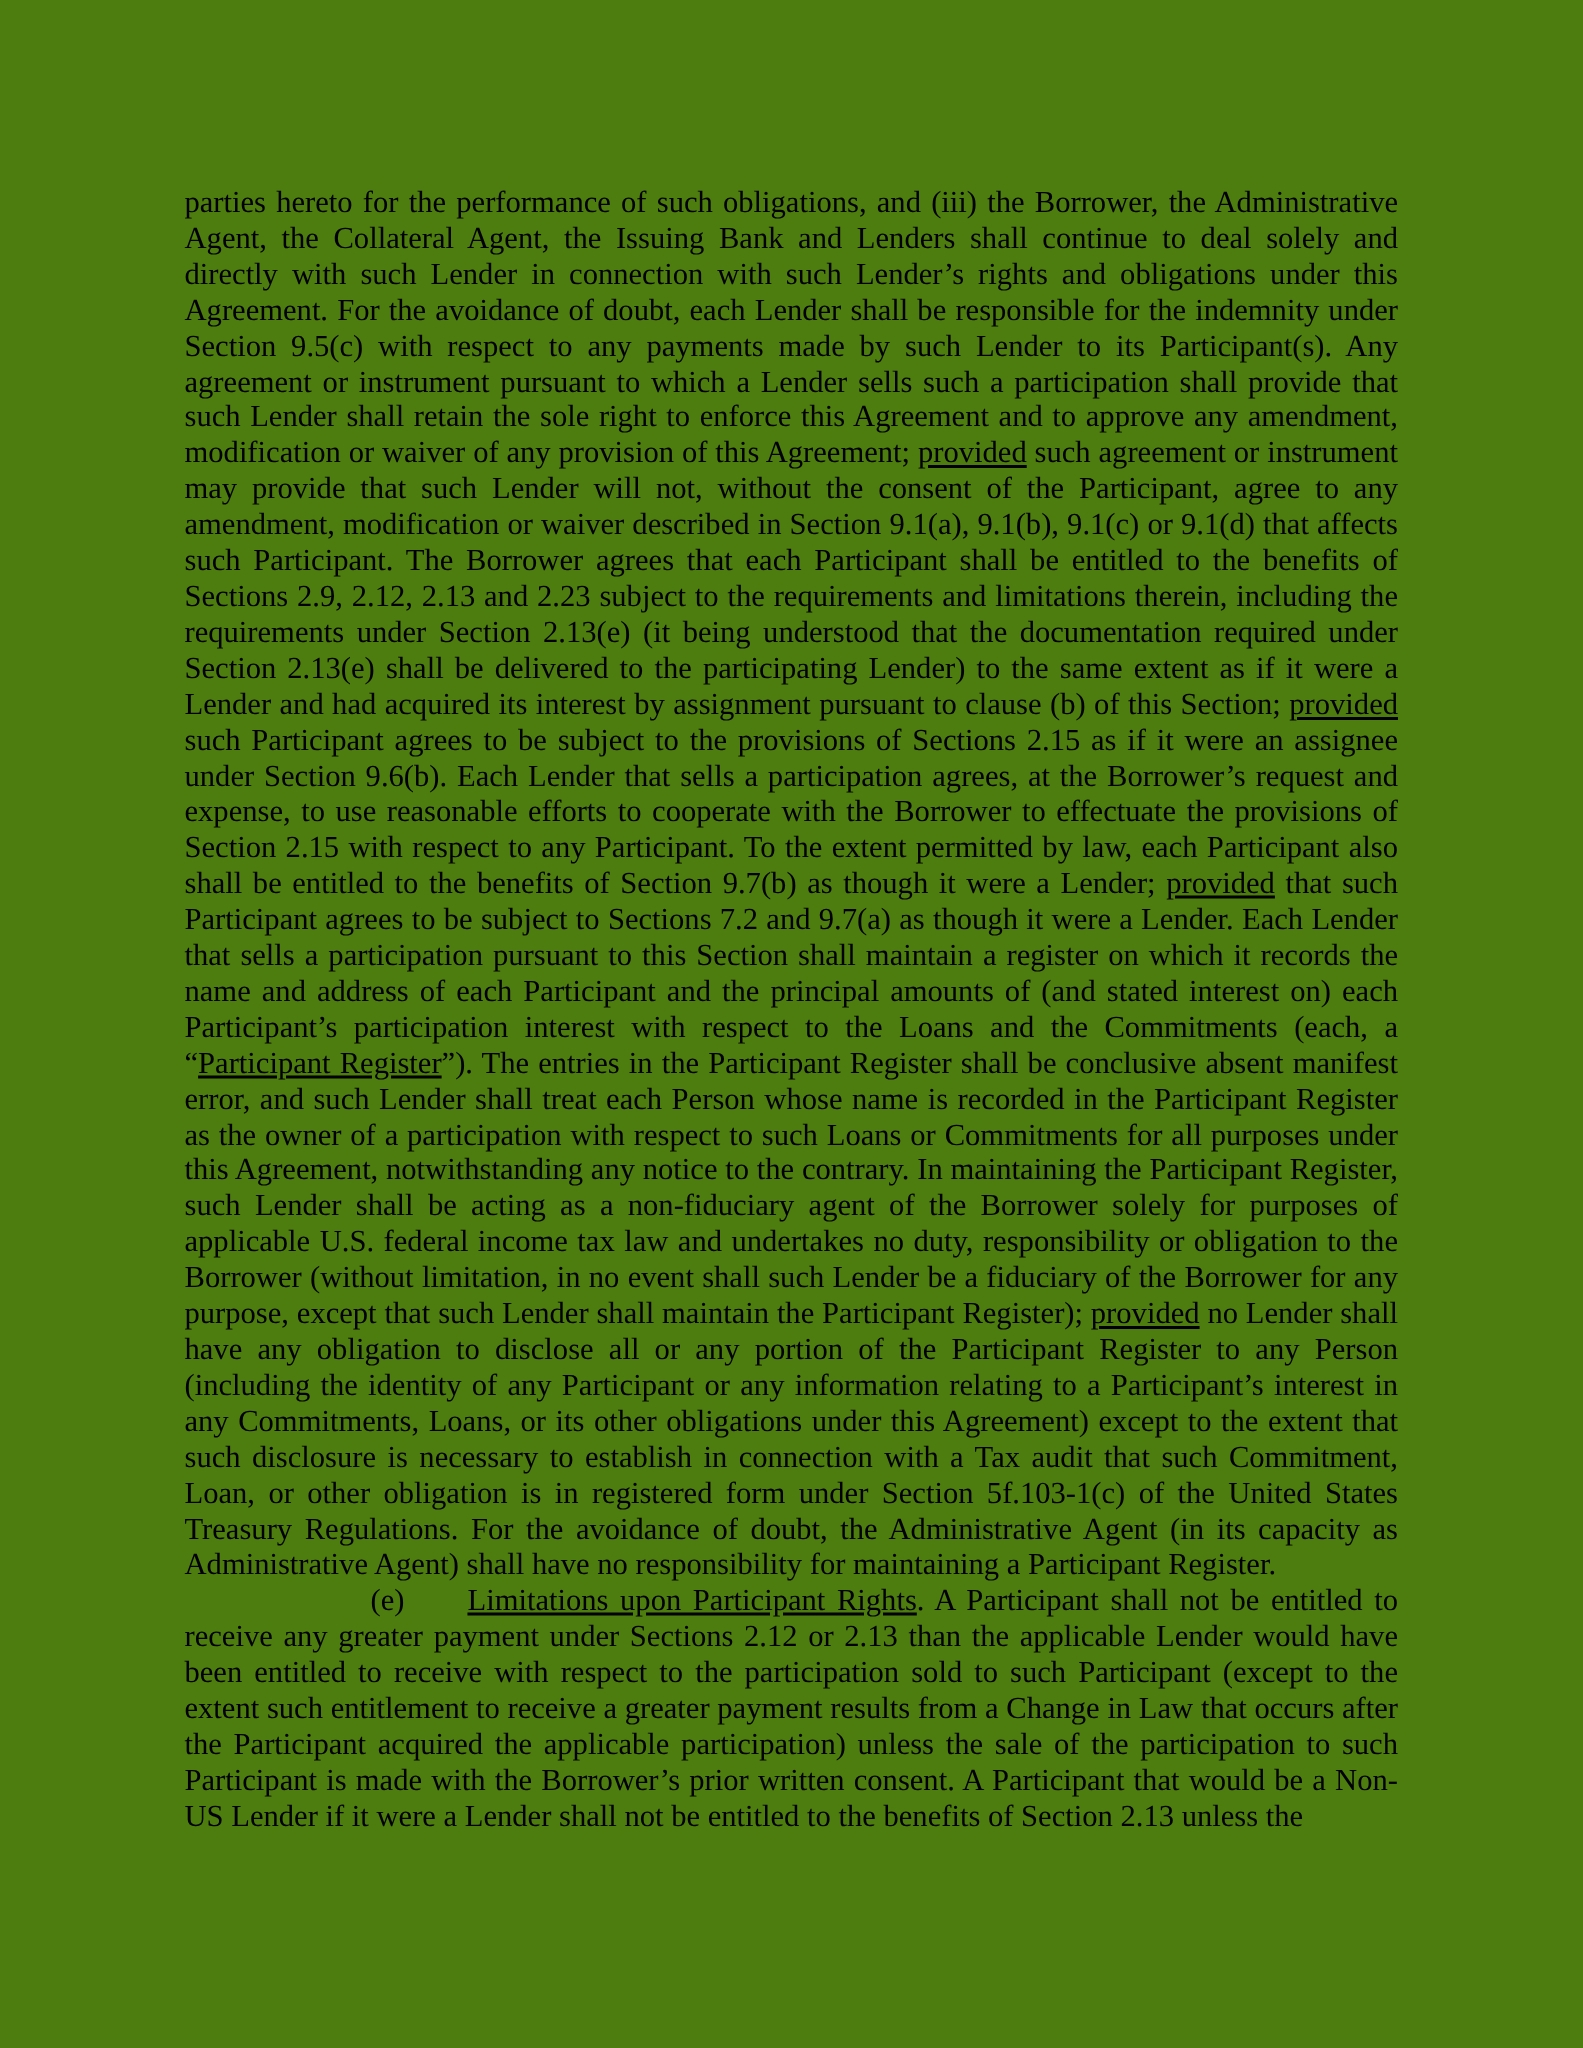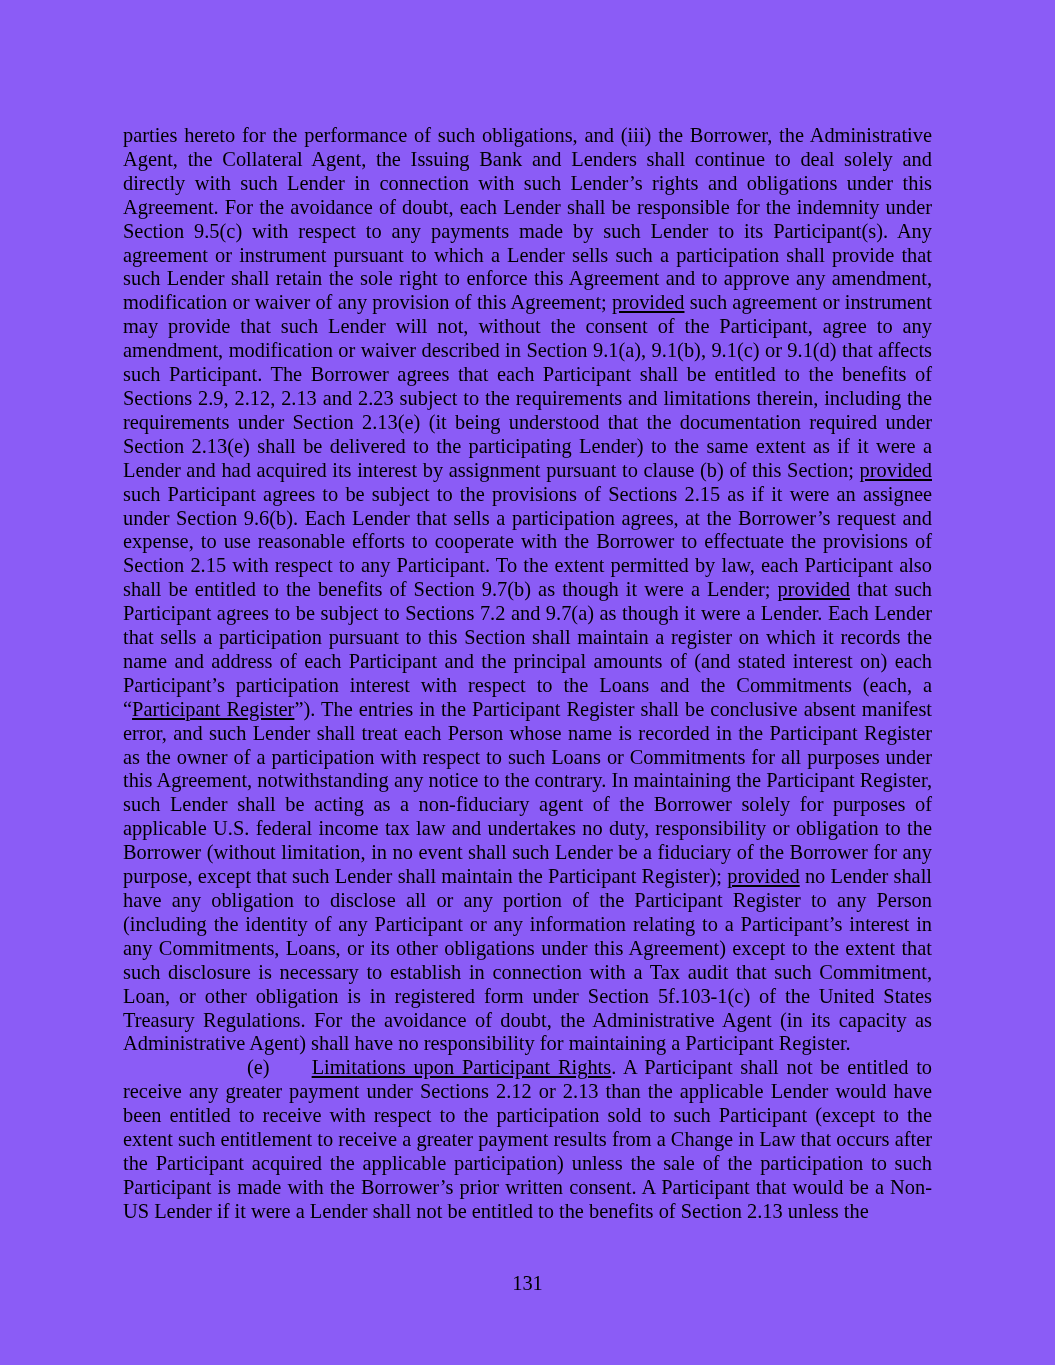--- a/index.html
+++ b/index.html
@@ -4,21 +4,21 @@
 <style>
   * { margin: 0; padding: 0; box-sizing: border-box; }
   html, body {
     background: #ffffff;
   }
   .page {
     position: relative;
     width: 1055px;
     height: 1365px;
     margin: 0 auto;
-    background: #8b5cf6;
+    background: #4d7c0f;
     color: #000000;
     font-family: "Liberation Serif", "DejaVu Serif", serif;
     font-size: 20.4px;
     line-height: 23.9px;
   }
   .content {
     position: absolute;
     left: 123px;
     top: 124px;
     width: 809px;
@@ -38,14 +38,13 @@
   }
 </style>
 </head>
 <body>
 
 <div class="page">
   <div class="content">
     <p class="para"><span>parties hereto for the performance of such obligations, and (iii) the Borrower, the Administrative Agent, the Collateral Agent, the Issuing Bank and Lenders shall continue to deal solely and directly with such Lender in connection with such Lender’s rights and obligations under this Agreement.  For the avoidance of doubt, each Lender shall be responsible for the indemnity under Section 9.5(c) with respect to any payments made by such Lender to its Participant(s).  Any agreement or instrument pursuant to which a Lender sells such a participation shall provide that such Lender shall retain the sole right to enforce this Agreement and to approve any amendment, modification or waiver of any provision of this Agreement; </span><span class="u">provided</span><span> such agreement or instrument may provide that such Lender will not, without the consent of the Participant, agree to any amendment, modification or waiver described in Section 9.1(a), 9.1(b), 9.1(c) or 9.1(d) that affects such Participant.  The Borrower agrees that each Participant shall be entitled to the benefits of Sections 2.9, 2.12, 2.13 and 2.23 subject to the requirements and limitations therein, including the requirements under Section 2.13(e) (it being understood that the documentation required under Section 2.13(e) shall be delivered to the participating Lender) to the same extent as if it were a Lender and had acquired its interest by assignment pursuant to clause (b) of this Section; </span><span class="u">provided</span><span> such Participant agrees to be subject to the provisions of Sections 2.15 as if it were an assignee under Section 9.6(b).  Each Lender that sells a participation agrees, at the Borrower’s request and expense, to use reasonable efforts to cooperate with the Borrower to effectuate the provisions of Section 2.15 with respect to any Participant.  To the extent permitted by law, each Participant also shall be entitled to the benefits of Section 9.7(b) as though it were a Lender; </span><span class="u">provided</span><span> that such Participant agrees to be subject to Sections 7.2 and 9.7(a) as though it were a Lender.  Each Lender that sells a participation pursuant to this Section shall maintain a register on which it records the name and address of each Participant and the principal amounts of (and stated interest on) each Participant’s participation interest with respect to the Loans and the Commitments (each, a “</span><span class="u">Participant Register</span><span>”).  The entries in the Participant Register shall be conclusive absent manifest error, and such Lender shall treat each Person whose name is recorded in the Participant Register as the owner of a participation with respect to such Loans or Commitments for all purposes under this Agreement, notwithstanding any notice to the contrary.  In maintaining the Participant Register, such Lender shall be acting as a non-fiduciary agent of the Borrower solely for purposes of applicable U.S. federal income tax law and undertakes no duty, responsibility or obligation to the Borrower (without limitation, in no event shall such Lender be a fiduciary of the Borrower for any purpose, except that such Lender shall maintain the Participant Register); </span><span class="u">provided</span><span> no Lender shall have any obligation to disclose all or any portion of the Participant Register to any Person (including the identity of any Participant or any information relating to a Participant’s interest in any Commitments, Loans, or its other obligations under this Agreement) except to the extent that such disclosure is necessary to establish in connection with a Tax audit that such Commitment, Loan, or other obligation is in registered form under Section 5f.103-1(c) of the United States Treasury Regulations.  For the avoidance of doubt, the Administrative Agent (in its capacity as Administrative Agent) shall have no responsibility for maintaining a Participant Register.</span></p>
     <p class="para indented"><span>(e)</span><span class="tab"></span><span class="u">Limitations upon Participant Rights</span><span>.  A Participant shall not be entitled to receive any greater payment under Sections 2.12 or 2.13 than the applicable Lender would have been entitled to receive with respect to the participation sold to such Participant (except to the extent such entitlement to receive a greater payment results from a Change in Law that occurs after the Participant acquired the applicable participation) unless the sale of the participation to such Participant is made with the Borrower’s prior written consent.  A Participant that would be a Non-US Lender if it were a Lender shall not be entitled to the benefits of Section 2.13 unless the</span></p>
   </div>
-  <div class="page-number">131</div>
 </div>
 
 </body></html>

